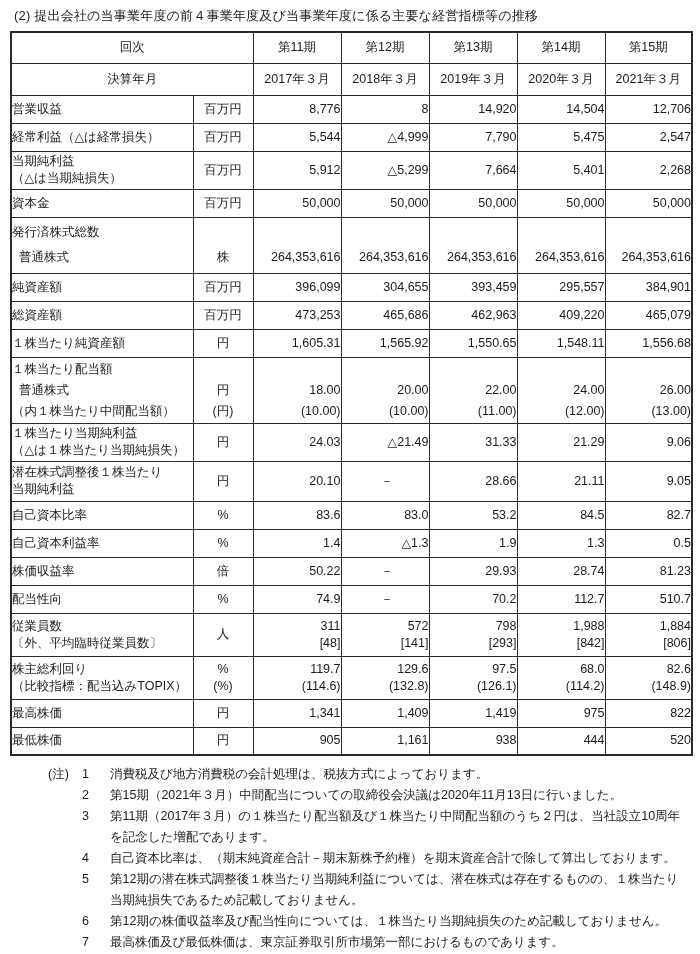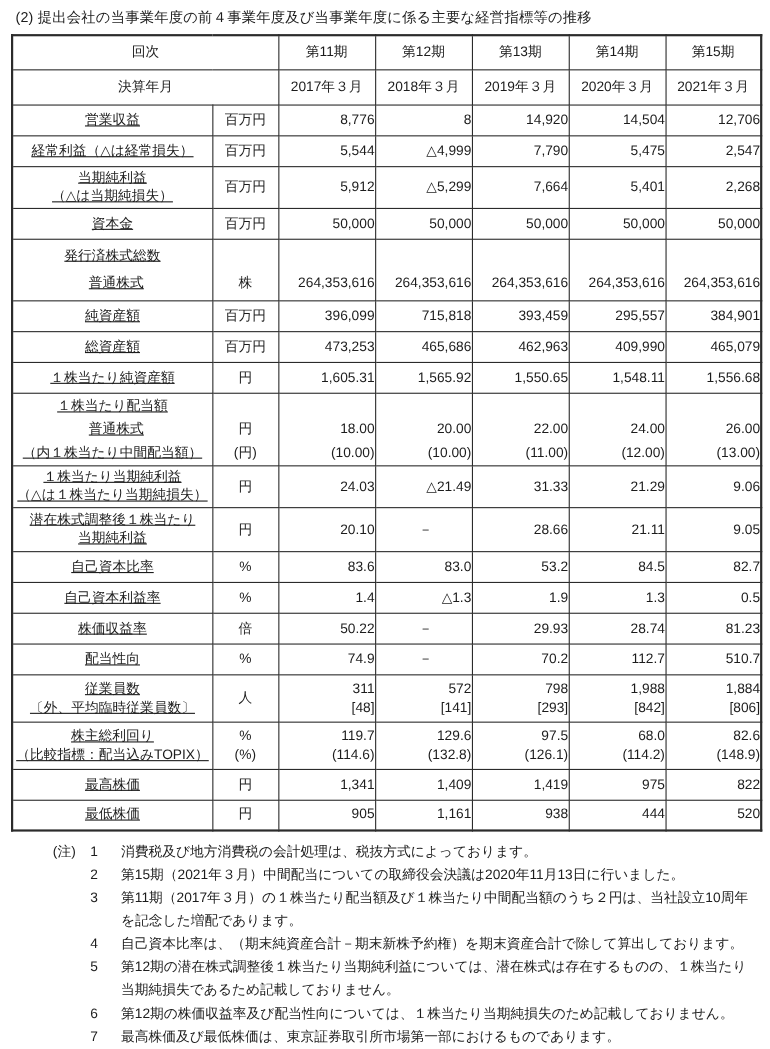--- a/index.html
+++ b/index.html
@@ -13,21 +13,21 @@
 
   table.indicators {
     border-collapse: collapse; width: 681px; table-layout: fixed;
     border: 2px solid #2b2b2b;
   }
   table.indicators td {
     border: 1px solid #2b2b2b; font-size: 12.5px;
     vertical-align: middle; padding: 0; overflow: hidden;
   }
   td.hdr { text-align: center; }
-  td.label-cell { text-align: center; padding: 2px 3px 2px 6px; text-decoration: underline; }
+  td.label-cell { text-align: left; padding: 2px 3px 2px 6px; }
   td.unit-cell  { text-align: center; }
   td.value-cell { text-align: right; padding-right: 8px; }
   .line { height: var(--lh, 17px); line-height: var(--lh, 17px); white-space: nowrap; }
   .line.indent { padding-left: 7px; }
   td.value-cell .line.dash { text-align: center; margin-right: -4px; }
 
   .notes { margin: 8px 0 0 38px; font-size: 12.5px; }
   .note-item { display: flex; line-height: 21px; }
   .note-marker { width: 34px; flex: none; }
   .note-num { width: 28px; flex: none; }
@@ -194,21 +194,21 @@
           <td class="label-cell">
             <div class="line">純資産額</div>
           </td>
           <td class="unit-cell">
             <div class="line">百万円</div>
           </td>
           <td class="value-cell">
             <div class="line">396,099</div>
           </td>
           <td class="value-cell">
-            <div class="line">715,818</div>
+            <div class="line">304,655</div>
           </td>
           <td class="value-cell">
             <div class="line">393,459</div>
           </td>
           <td class="value-cell">
             <div class="line">295,557</div>
           </td>
           <td class="value-cell">
             <div class="line">384,901</div>
           </td>
@@ -223,21 +223,21 @@
           <td class="value-cell">
             <div class="line">473,253</div>
           </td>
           <td class="value-cell">
             <div class="line">465,686</div>
           </td>
           <td class="value-cell">
             <div class="line">462,963</div>
           </td>
           <td class="value-cell">
-            <div class="line">409,990</div>
+            <div class="line">409,220</div>
           </td>
           <td class="value-cell">
             <div class="line">465,079</div>
           </td>
         </tr>
         <tr style="height: 28px;">
           <td class="label-cell">
             <div class="line">１株当たり純資産額</div>
           </td>
           <td class="unit-cell">

